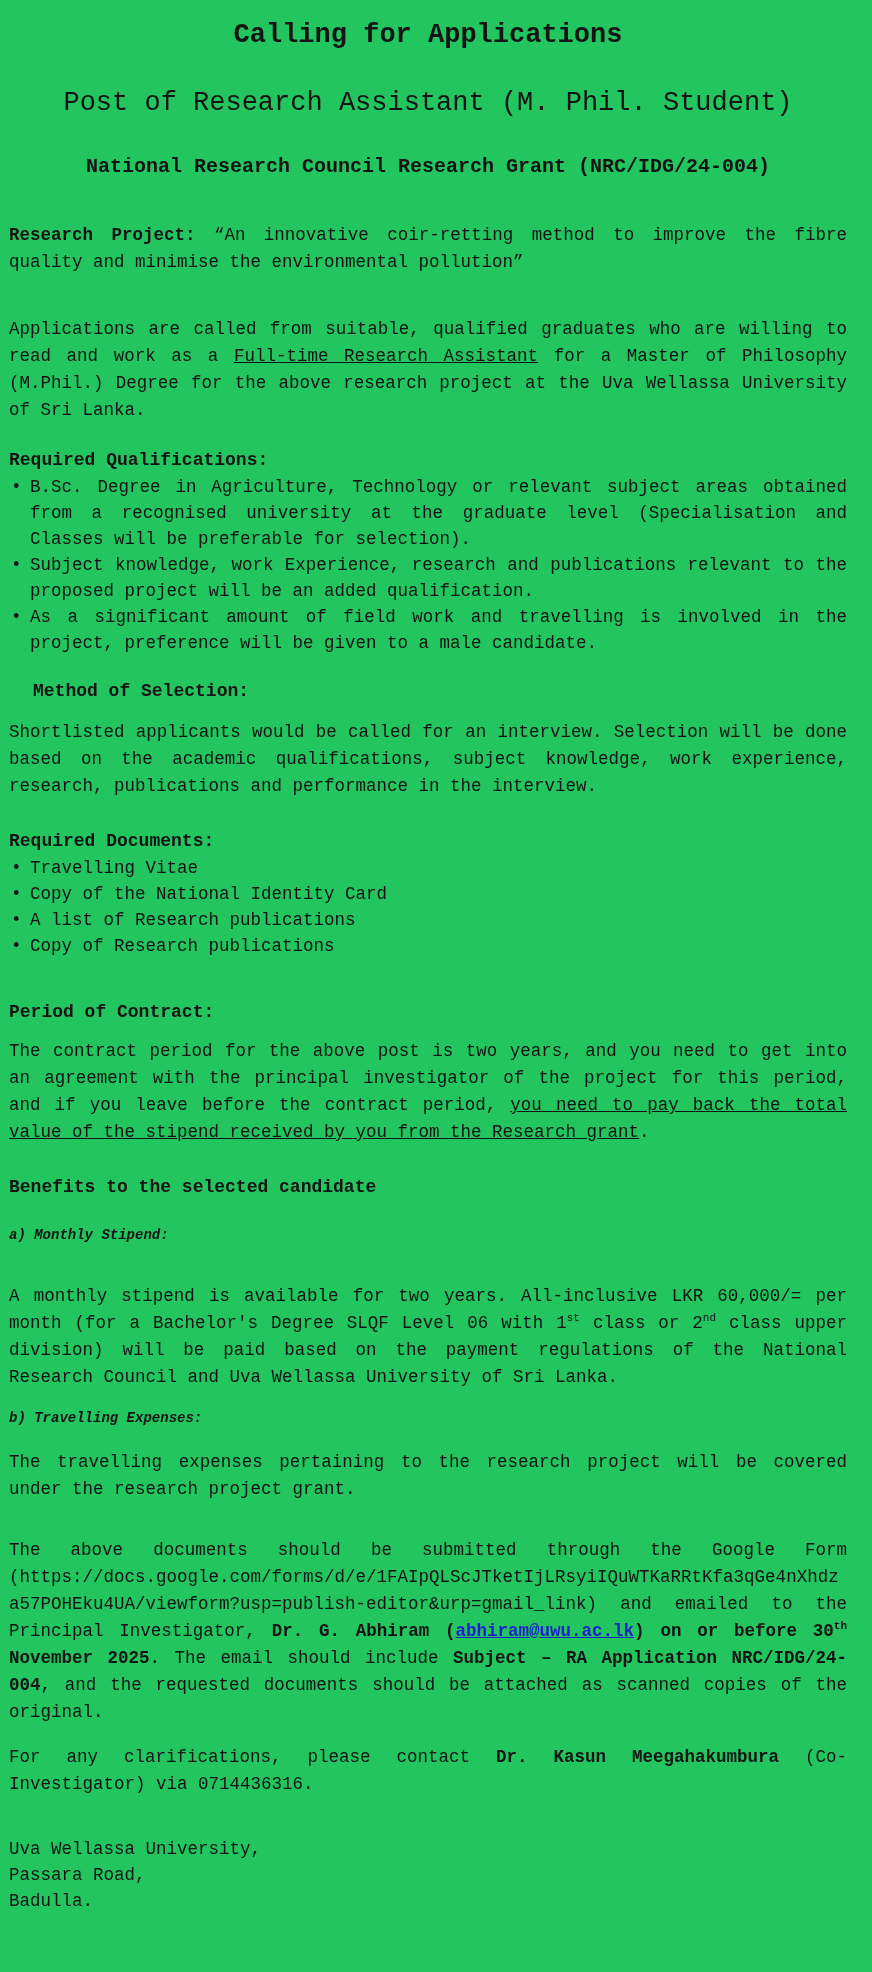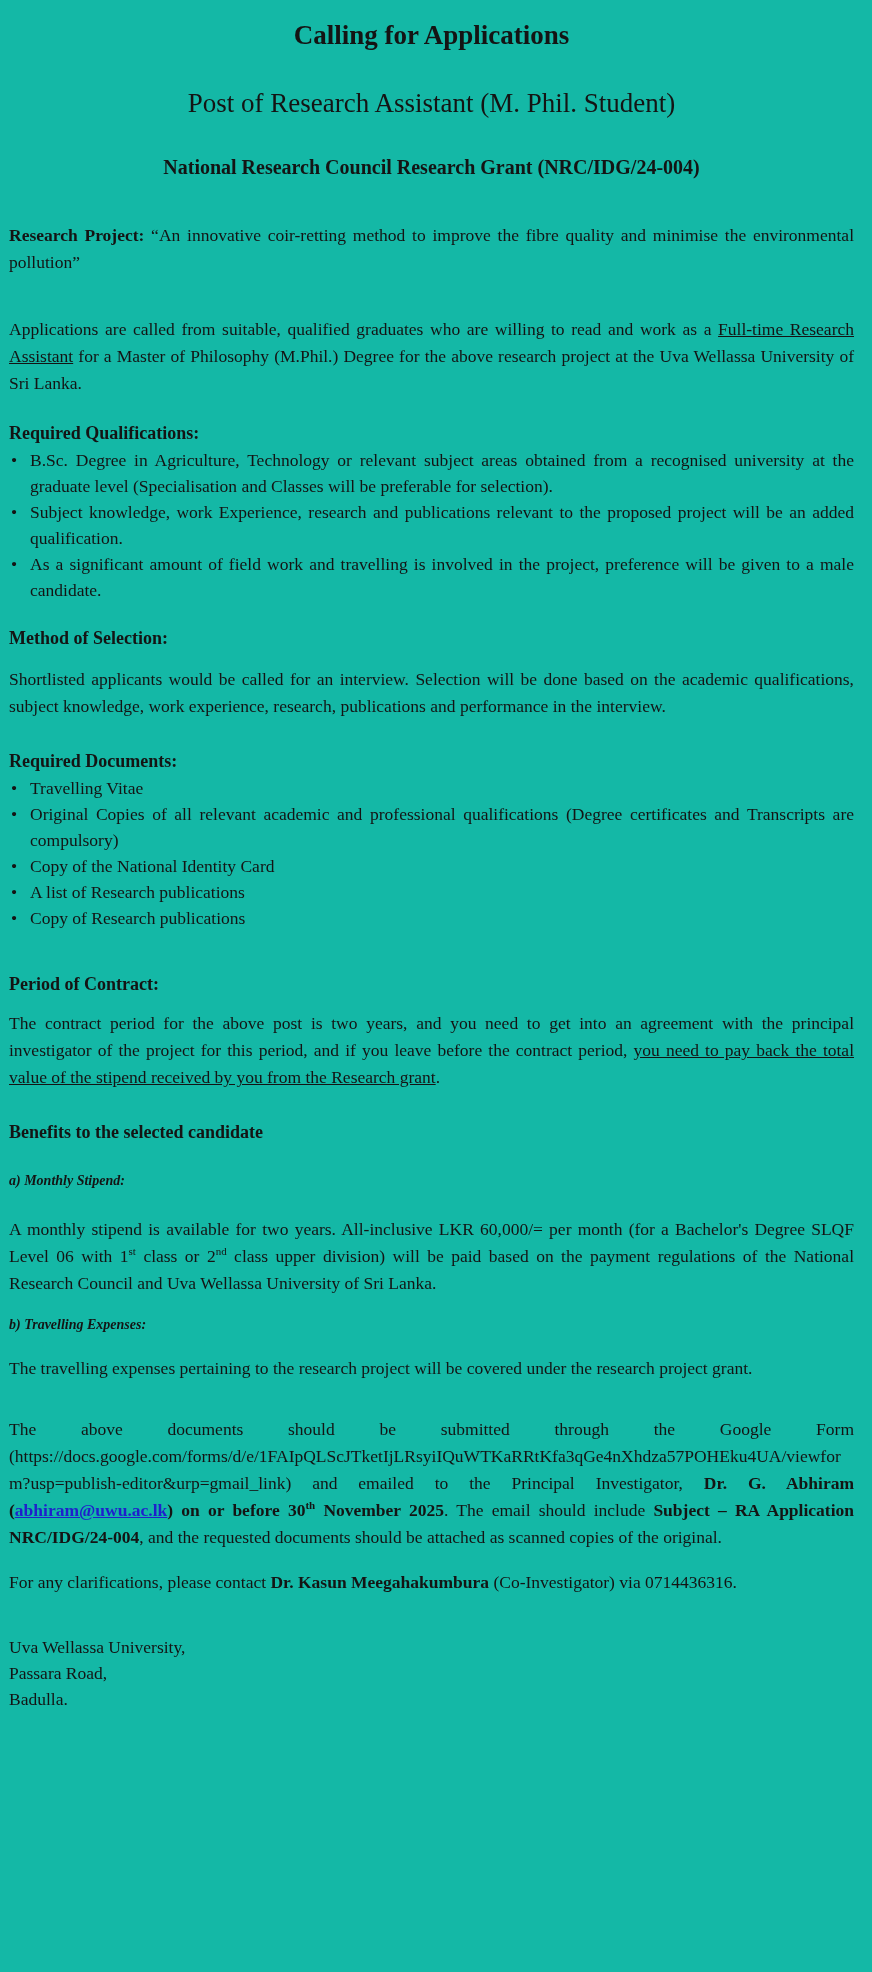--- a/index.html
+++ b/index.html
@@ -1,49 +1,49 @@
 <!DOCTYPE html>
 <html><head>
 <meta charset="utf-8">
 <style>
   html,body{margin:0;padding:0;background:#ffffff;}
   .page{
     width:872px;height:1972px;box-sizing:border-box;
-    padding:16px 18px 0 9px;
-    background:#14b8a6;color:#141414;
-    font-family:Liberation Serif, serif;
+    padding:16px 25px 0 9px;
+    background:#22c55e;color:#141414;
+    font-family:Liberation Mono, monospace;
     font-size:17.5px;line-height:27px;
     overflow:hidden;
   }
   .h1{margin:2px 0 0;text-align:center;font-size:27px;line-height:34px;font-weight:700;}
   .h2{margin:33px 0 0;text-align:center;font-size:27px;line-height:36px;font-weight:400;}
   .h3{margin:33px 0 0;text-align:center;font-size:20px;line-height:26px;font-weight:700;}
   p{margin:0;text-align:justify;}
   .h4{font-weight:700;font-size:18px;line-height:27px;}
   .h5{font-weight:700;font-style:italic;font-size:14px;line-height:27px;}
   .u{text-decoration:underline;}
   b{font-weight:700;}
   sup{font-size:11px;line-height:0;vertical-align:super;}
   .email{color:#1f1fcd;font-weight:700;text-decoration:underline;cursor:pointer;}
   ul.list{margin:0;padding:0;list-style:none;}
   ul.list li{position:relative;padding-left:21px;text-align:justify;line-height:26px;}
   ul.list li::before{content:"\2022";position:absolute;left:2px;top:0;}
   .mt-project{margin-top:42px;}
   .mt-intro{margin-top:40px;}
   .mt-quals-h{margin-top:23px;}
   .mt-quals-l{margin-top:15px;}
-  .mt-method-h{margin-top:22px;}
+  .mt-method-h{margin-top:22px;margin-left:24px;}
   .mt-method-p{margin-top:14px;}
   .mt-docs-h{margin-top:28px;}
   .mt-docs-l{margin-top:17px;}
   .mt-contract-h{margin-top:40px;}
   .mt-contract-p{margin-top:12px;}
   .mt-benefits-h{margin-top:28px;}
   .mt-stipend-h{margin-top:21px;}
-  .mt-stipend-p{margin-top:22px;}
+  .mt-stipend-p{margin-top:34px;}
   .mt-travel-h{margin-top:14px;}
   .mt-travel-p{margin-top:17px;}
   .mt-submission{margin-top:34px;overflow-wrap:break-word;}
   .mt-clarify{margin-top:18px;}
   .signature{margin-top:38px;line-height:26px;text-align:left;}
 </style>
 </head>
 <body>
 
 <div class="page">
@@ -62,21 +62,20 @@
     <li>Subject knowledge, work Experience, research and publications relevant to the proposed project will be an added qualification.</li>
     <li>As a significant amount of field work and travelling is involved in the project, preference will be given to a male candidate.</li>
   </ul>
 
   <div class="h4 mt-method-h">Method of Selection:</div>
   <p class="mt-method-p">Shortlisted applicants would be called for an interview. Selection will be done based on the academic qualifications, subject knowledge, work experience, research, publications and performance in the interview.</p>
 
   <div class="h4 mt-docs-h">Required Documents:</div>
   <ul class="list mt-docs-l">
     <li>Travelling Vitae</li>
-    <li>Original Copies of all relevant academic and professional qualifications (Degree certificates and Transcripts are compulsory)</li>
     <li>Copy of the National Identity Card</li>
     <li>A list of Research publications</li>
     <li>Copy of Research publications</li>
   </ul>
 
   <div class="h4 mt-contract-h">Period of Contract:</div>
   <p class="mt-contract-p"><span>The contract period for the above post is two years, and you need to get into an agreement with the principal investigator of the project for this period, and if you leave before the contract period, </span><span class="u">you need to pay back the total value of the stipend received by you from the Research grant</span><span>.</span></p>
 
   <div class="h4 mt-benefits-h">Benefits to the selected candidate</div>
 

